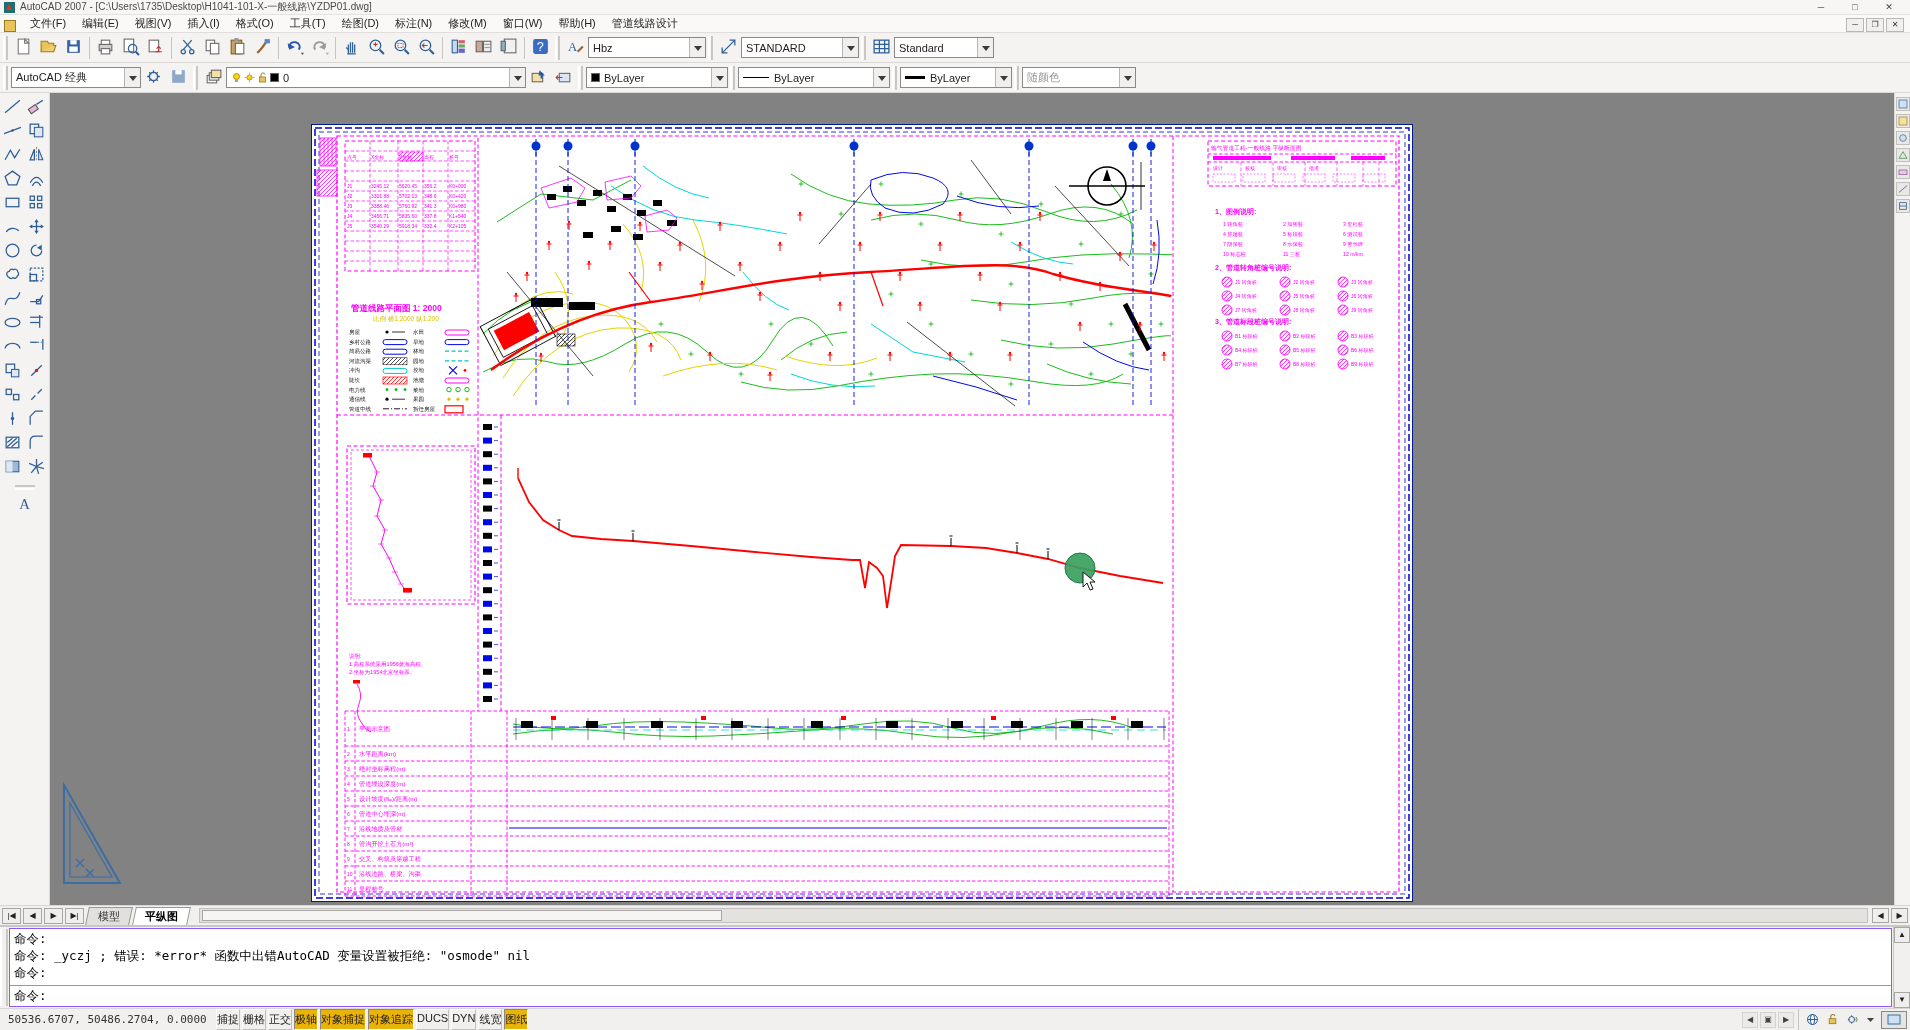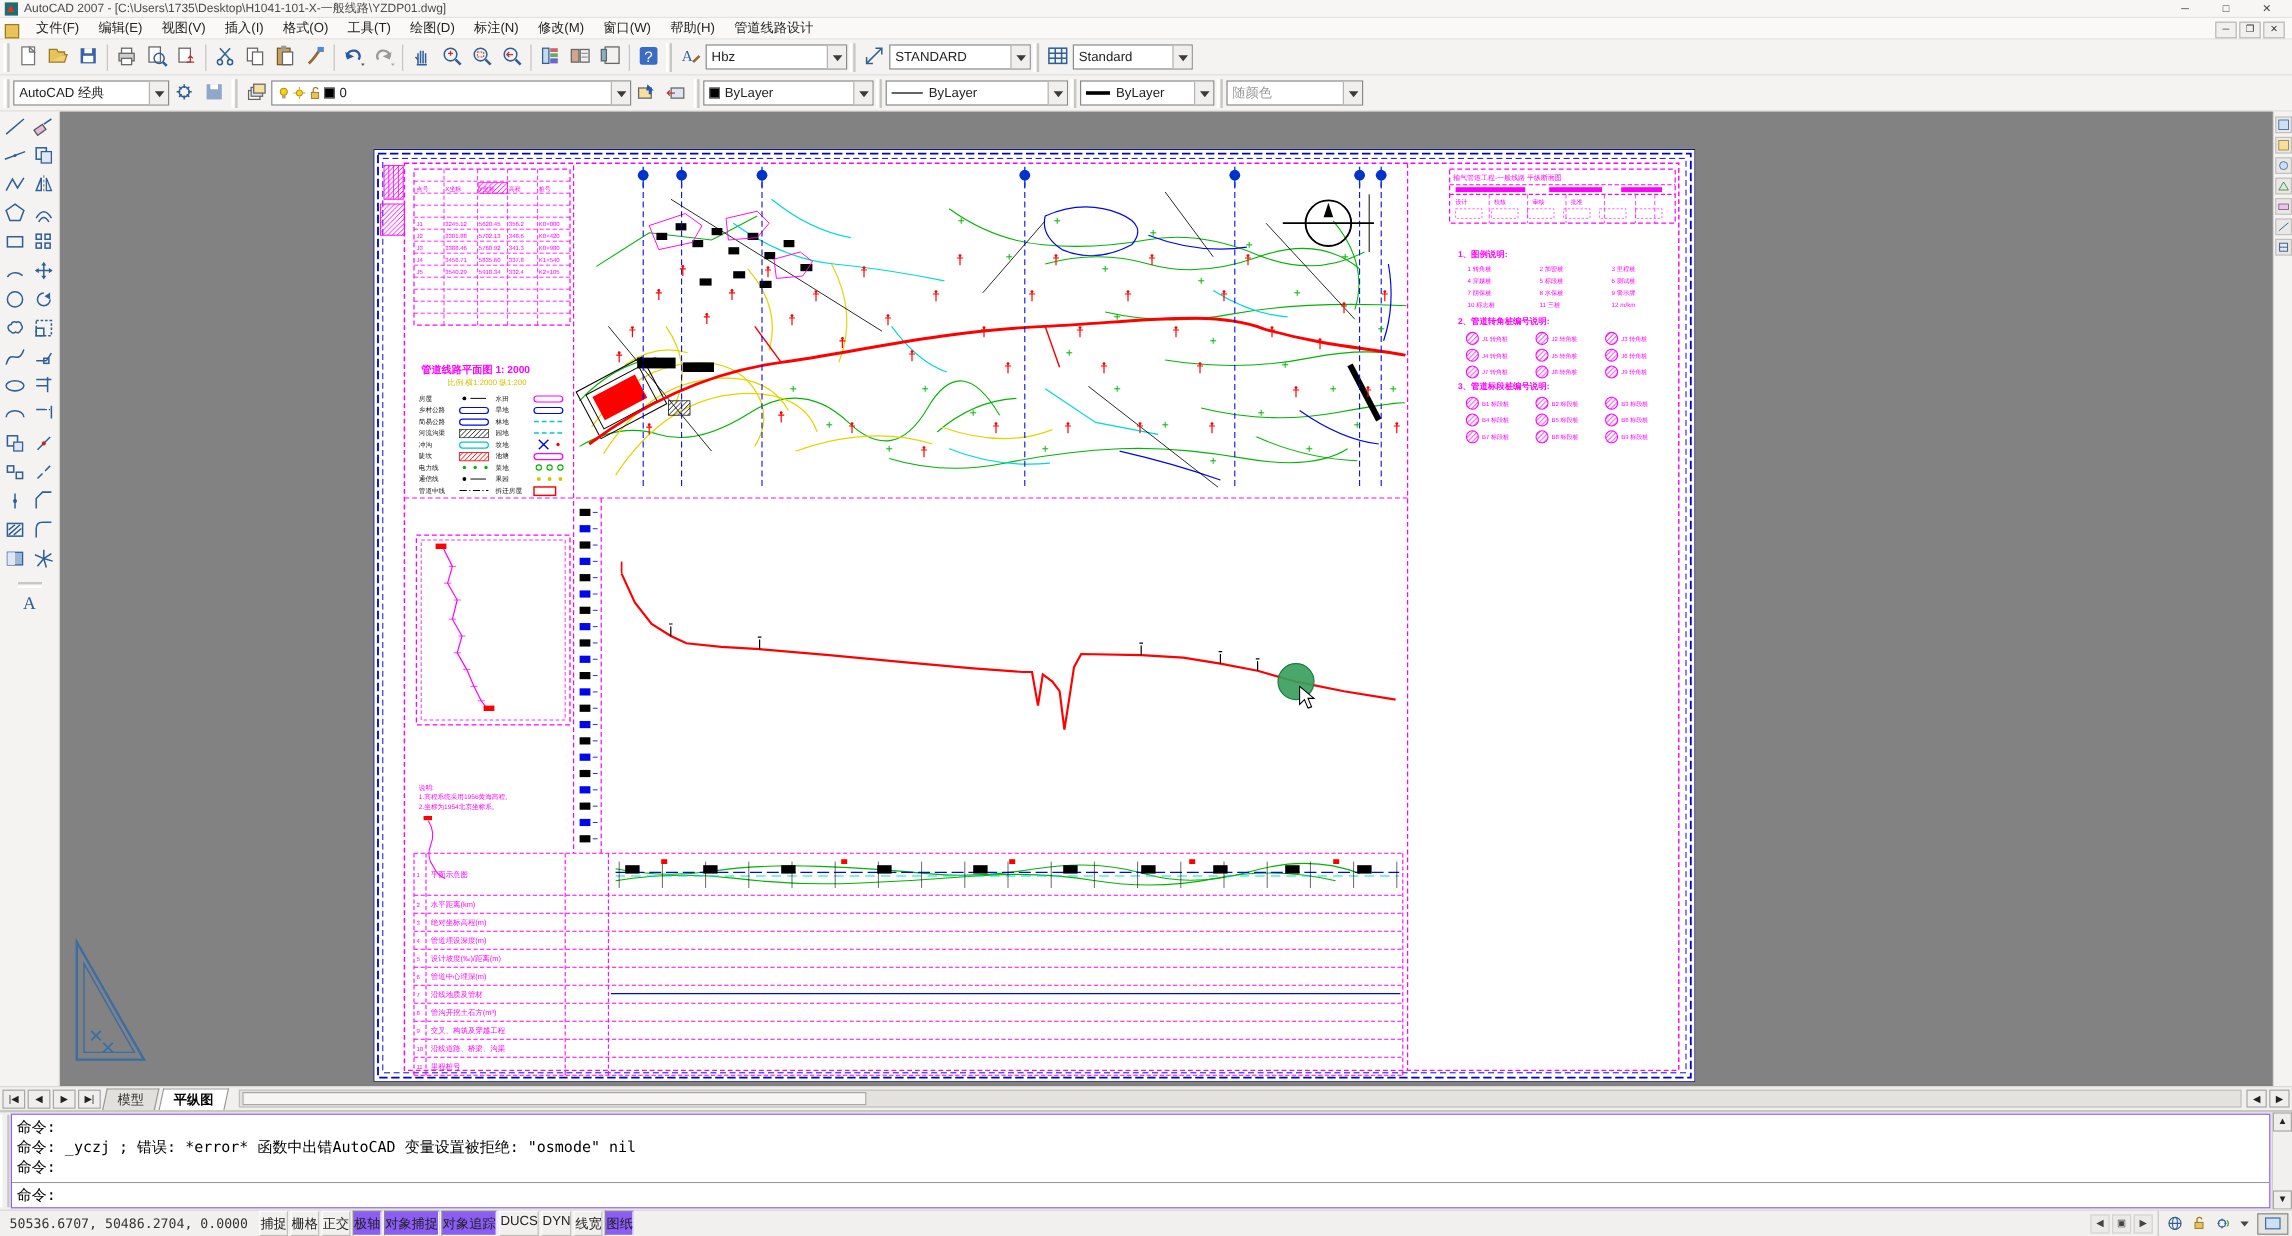--- a/index.html
+++ b/index.html
@@ -58,21 +58,21 @@
 #cmdhist{flex:1;padding:1px 4px;font-family:"DejaVu Sans Mono","DejaVu Sans",monospace;font-size:12.5px;line-height:17px;color:#000;overflow:hidden}
 #cmdsep{height:2px;border-top:1px solid #9a9896;border-bottom:1px solid #fff}
 #cmdprompt{height:19px;padding:1px 4px;font-family:"DejaVu Sans Mono","DejaVu Sans",monospace;font-size:12.5px;color:#000}
 #cmdscroll{width:17px;background:#f1f0ee;border-left:1px solid #c9c7c4;display:flex;flex-direction:column;justify-content:space-between}
 .varr{height:16px;border:1px solid #a9a7a5;background:#efeeec;text-align:center;font-size:8px;line-height:14px}
 
 #status{position:absolute;left:0;top:1008px;width:1910px;height:22px;background:#f1f0ee;border-top:1px solid #d8d6d3;display:flex;align-items:center;font-size:11px}
 #coords{width:215px;padding:2px 8px;color:#333;font-family:"DejaVu Sans Mono","DejaVu Sans",monospace;font-size:11px}
 .stgl{margin:0 1px;padding:2px 0;border:1px solid transparent;color:#222;white-space:nowrap}
 .stgl.off{border-color:#fdfdfd #c2c0bd #c2c0bd #fdfdfd}
-.stgl.on{border-color:#8a8886 #fdfdfd #fdfdfd #8a8886;background:#8b5cf6}
+.stgl.on{border-color:#8a8886 #fdfdfd #fdfdfd #8a8886;background:#eab308}
 #stspace{flex:1}
 .trybtn{width:16px;height:16px;display:flex;align-items:center;justify-content:center;font-size:8px;color:#444;border:1px solid #d5d3d0;background:#eceae8;margin:0 1px}
 #cleanbtn{width:26px;height:18px;border:1px solid #8a8886;background:#e6e4e1;display:flex;align-items:center;justify-content:center;margin:0 3px}
 
 .s{fill:none;stroke:#2f5f96;stroke-width:1.2}
 </style>
 </head>
 <body>
 
 <div class="titlebar">

